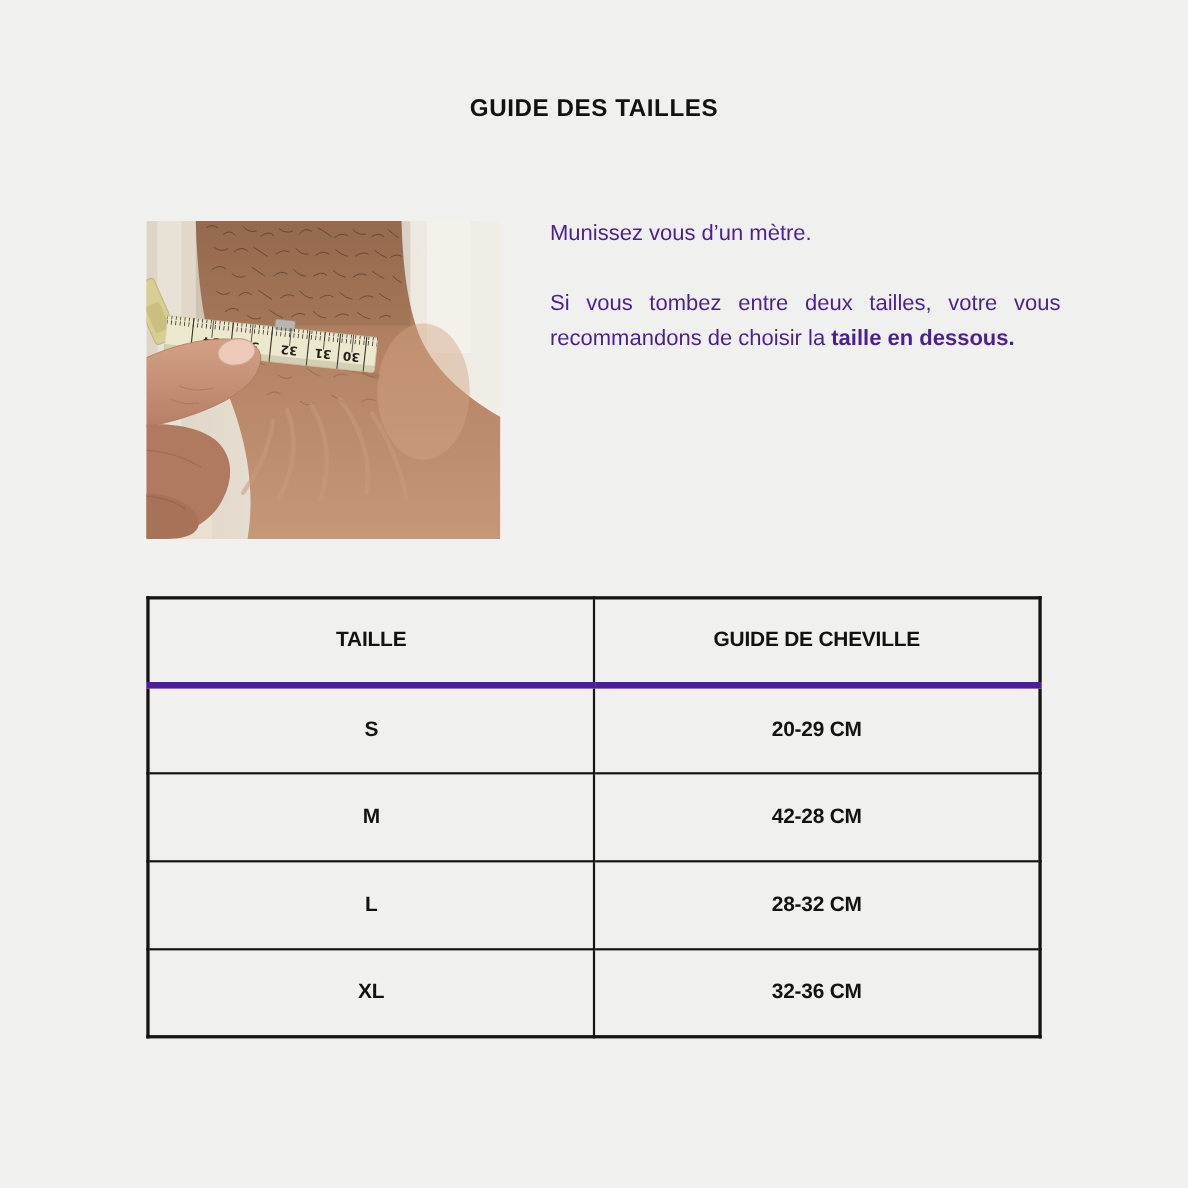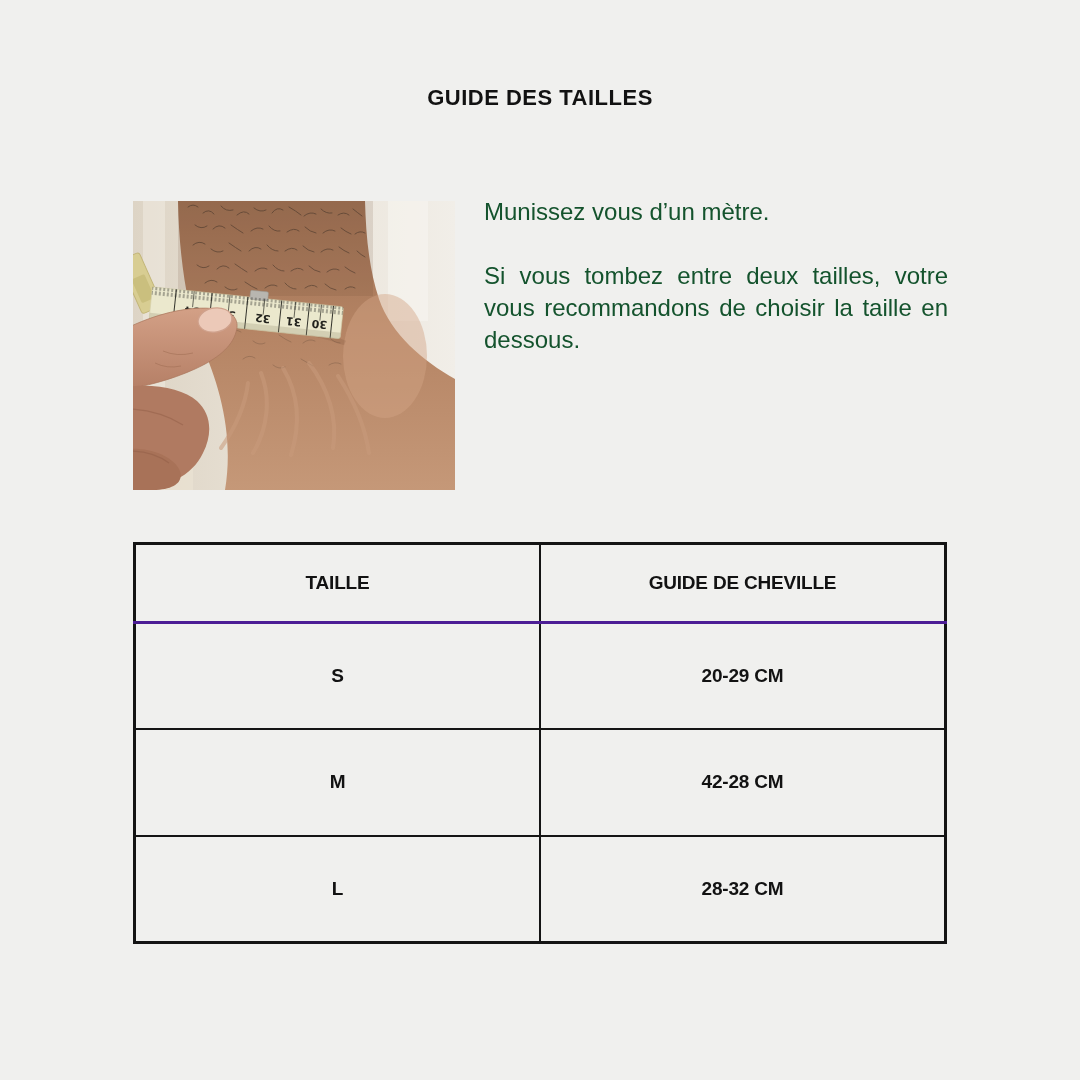--- a/index.html
+++ b/index.html
@@ -31,31 +31,31 @@
     position: absolute;
     left: 133px;
     top: 201px;
     width: 322px;
     height: 289px;
     overflow: hidden;
   }
   .photo-frame svg { display: block; width: 322px; height: 289px; }
   .intro-block {
     position: absolute;
-    left: 484px;
+    left: 500px;
     top: 196px;
     width: 464px;
-    font-size: 24px;
+    font-size: 20px;
     line-height: 32px;
     text-align: justify;
-    color: #14532d;
+    color: #4c1d95;
   }
   .intro-block p { margin-bottom: 32px; }
   .intro-block p:last-child { margin-bottom: 0; }
-  .bold-inline { font-weight: 400; margin-top: 44px; }
+  .bold-inline { font-weight: 700; margin-top: 44px; }
   table.size-table {
     position: absolute;
     left: 133px;
     top: 542px;
     width: 814px;
     height: 402px;
     border-collapse: collapse;
     border: 3px solid #141414;
     table-layout: fixed;
     background: #f0f0ee;
@@ -65,21 +65,21 @@
     border: 2px solid #141414;
     text-align: center;
     vertical-align: middle;
     font-weight: 700;
     font-size: 19px;
     letter-spacing: -0.2px;
     color: #121212;
     height: 79px;
     width: 50%;
   }
-  table.size-table th { border-bottom: 3px solid #4c1d95; text-align: center; }
+  table.size-table th { border-bottom: 6px solid #4c1d95; text-align: center; }
 </style>
 </head>
 <body>
 
 <div class="canvas">
 
   <h1 class="page-title">GUIDE DES TAILLES</h1>
 
   <div class="photo-frame">
     <svg viewBox="0 0 322 289" preserveAspectRatio="none">
@@ -195,16 +195,20 @@
         <td>20-29 CM</td>
       </tr>
       <tr>
         <td>M</td>
         <td>42-28 CM</td>
       </tr>
       <tr>
         <td>L</td>
         <td>28-32 CM</td>
       </tr>
+      <tr>
+        <td>XL</td>
+        <td>32-36 CM</td>
+      </tr>
     </tbody>
   </table>
 
 </div>
 
 </body></html>

